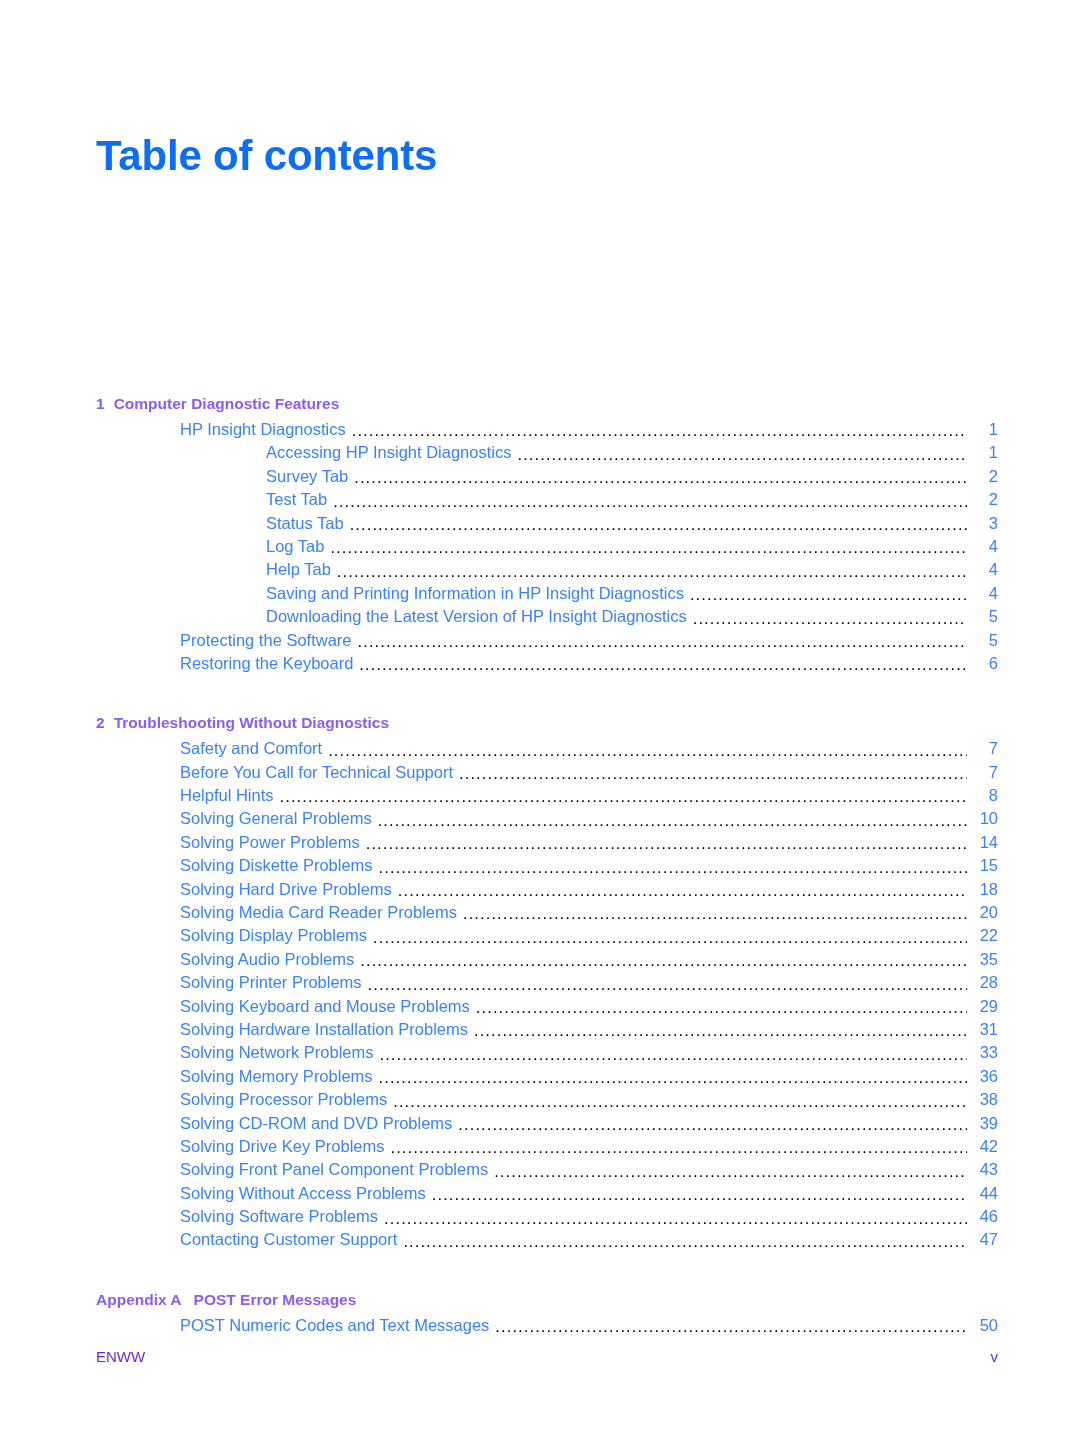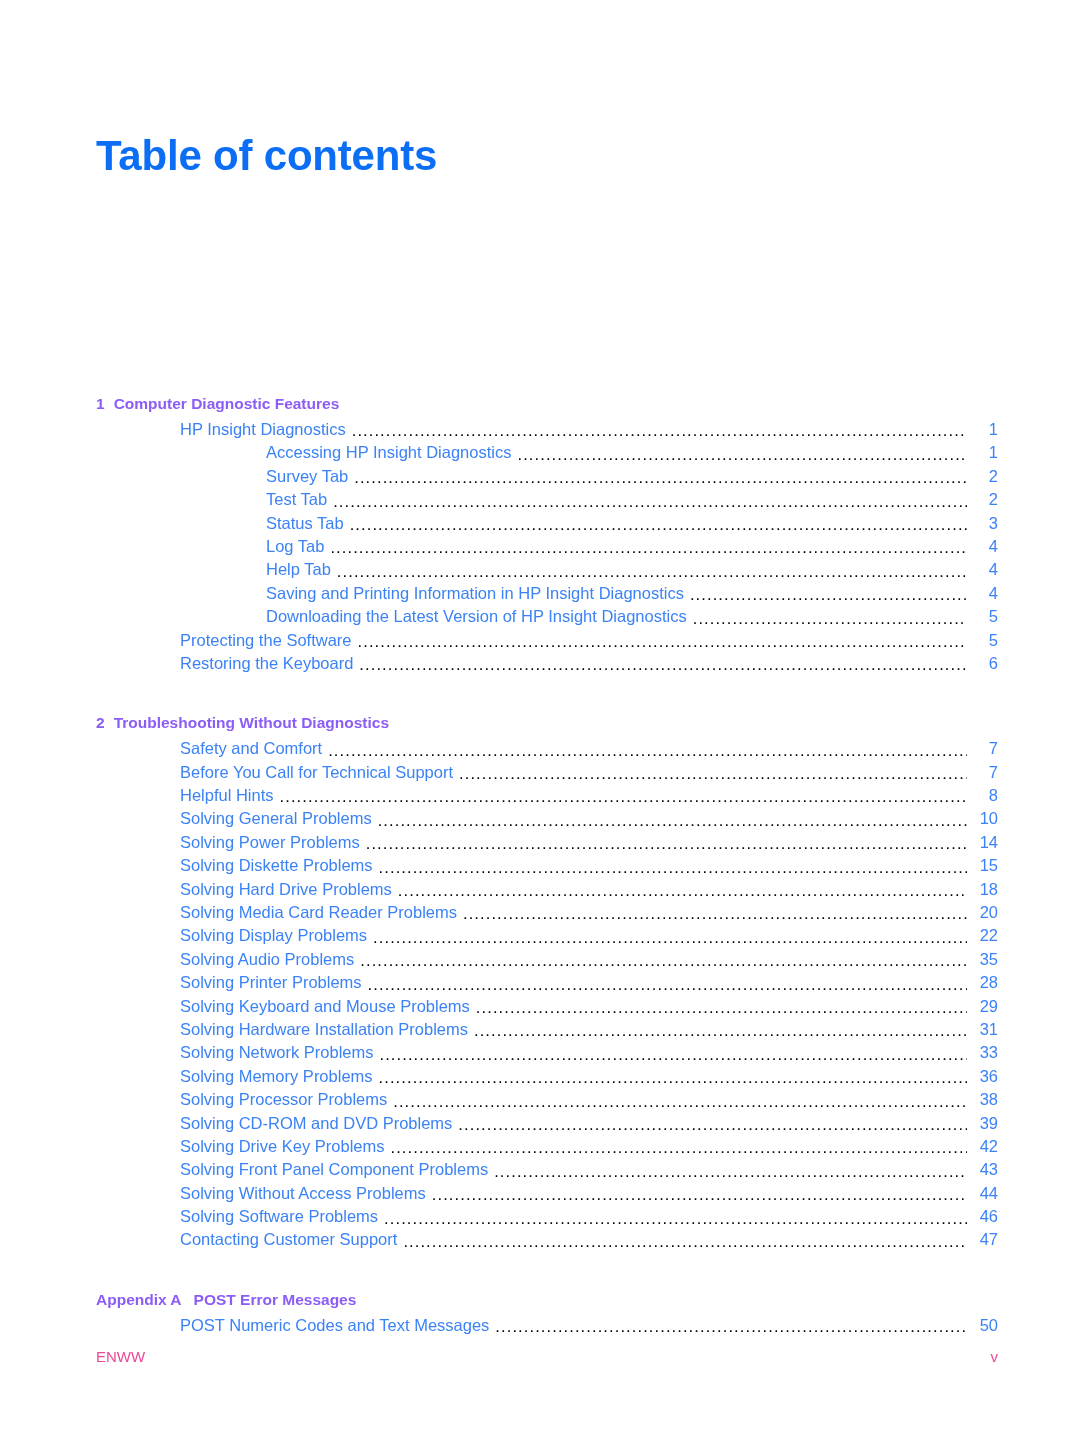--- a/index.html
+++ b/index.html
@@ -107,21 +107,21 @@
   
   #footer {
     position: absolute;
     left: 96px;
     top: 1348px;
     width: 902px;
     display: flex;
     justify-content: space-between;
     align-items: baseline;
     font-size: 15px;
-    color: #ec4899;
+    color: #6d28d9;
   }
 </style>
 </head>
 <body>
 
 <div id="page">
 
   <h1 id="toc-title">Table of contents</h1>
 
   <div id="toc-body">

